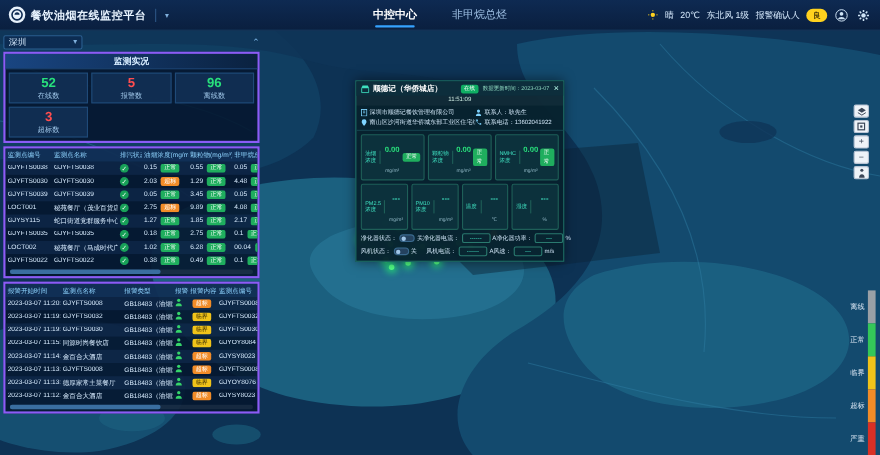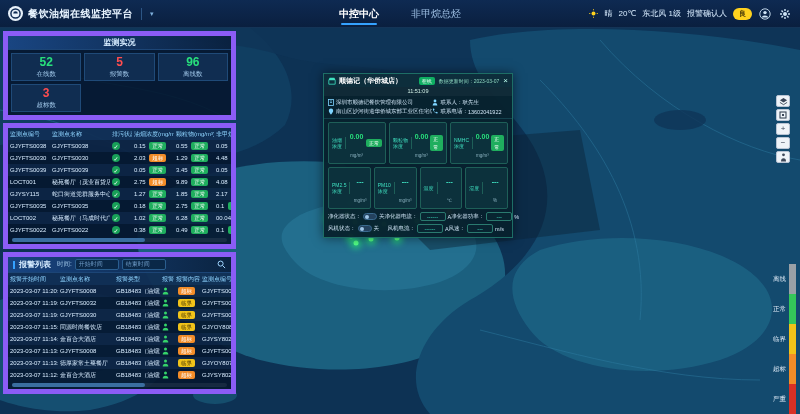--- a/index.html
+++ b/index.html
@@ -31,21 +31,21 @@
   .aqi-pill { background:#ffd21e; color:#54430a; font-size:7px; padding:1px 6px; border-radius:8px; font-weight:bold; }
   .hdr-icon-btn { width:14px; height:14px; border-radius:50%; display:flex; align-items:center; justify-content:center; cursor:pointer; }
 
   
   #left-col { position:absolute; left:3px; top:31px; width:233px; z-index:20; }
   #region-row { display:flex; align-items:center; height:14px; margin-bottom:2px; }
   #region-select { width:72px; height:13px; background:#0c2c52; border:1px solid #2a5e8f; border-radius:2px;
     color:#d8ecff; font-size:8px; display:flex; align-items:center; justify-content:space-between; padding:0 4px; cursor:pointer; }
   #panel-collapse { margin-left:auto; color:#7fb8e8; font-size:8px; cursor:pointer; }
 
-  .panel { background:rgba(5,22,46,.88); border:5px solid #8b5cf6; margin-bottom:3px; }
+  .panel { background:rgba(5,22,46,.88); border:2px solid #8b5cf6; margin-bottom:3px; }
   .panel-titlebar { height:14px; background:linear-gradient(90deg,rgba(27,74,138,.9),rgba(13,39,72,.6));
     display:flex; align-items:center; padding:0 5px; border-bottom:1px solid #1c4576; }
   .panel-title { color:#d6ecff; font-size:8px; font-weight:bold; }
   .panel-title.centered { width:100%; text-align:center; }
   .accent { width:2px; height:8px; background:#35a2ff; margin-right:4px; }
 
   #stat-grid { display:grid; grid-template-columns:repeat(3,1fr); gap:3px; padding:3px; }
   .stat-card { height:28px; background:rgba(18,48,84,.9); border:1px solid #1f4a78; display:flex;
     flex-direction:column; align-items:center; justify-content:center; }
   .stat-num { font-size:12px; font-weight:bold; line-height:13px; }
@@ -219,20 +219,27 @@
                 <line x1="2.5" y1="9.5" x2="3.9" y2="8.1"></line>
                 <line x1="8.1" y1="3.9" x2="9.5" y2="2.5"></line>
               </g>
             </g>
           </svg>
       </span>
     </div>
   </div>
 
   <div id="left-col">
+    <div id="region-row">
+      <div id="region-select">
+        <span>深圳</span>
+        <span class="hdr-caret">▾</span>
+      </div>
+      <span id="panel-collapse">⌃</span>
+    </div>
 
     <div class="panel">
       <div class="panel-titlebar">
         <span class="panel-title centered">监测实况</span>
       </div>
       <div id="stat-grid">
           <div class="stat-card">
      <span class="stat-num green">52</span>
      <span class="stat-lbl">在线数</span>
           </div>
@@ -335,33 +342,20 @@
      <div></div>
             </div>
           </div>
       </div>
       <div class="hscroll">
           <div class="thumb"></div>
         </div>
     </div>
 
     <div class="panel" id="alarm-table">
-      <div class="panel-titlebar" style="height:16px">
-        <span class="accent"></span>
-        <span class="panel-title">报警列表</span>
-        <span class="time-lbl">时间:</span>
-        <div class="date-input">开始时间</div>
-        <div class="date-input">结束时间</div>
-        <span class="mag-btn" style="margin-left:auto">
-          <svg width="9" height="9" viewBox="0 0 10 10">
-              <circle cx="4" cy="4" r="2.8" fill="none" stroke="#9fd4ff" stroke-width="1.1"></circle>
-              <line x1="6.2" y1="6.2" x2="9" y2="9" stroke="#9fd4ff" stroke-width="1.1"></line>
-            </svg>
-        </span>
-      </div>
       <div class="tbl">
         <div class="tbl-head" id="alarm-head">
             <div>报警开始时间</div>
             <div>监测点名称</div>
             <div>报警类型</div>
             <div>报警确认人</div>
             <div>报警内容</div>
             <div>监测点编号</div>
           </div>
         <div id="alarm-rows">

